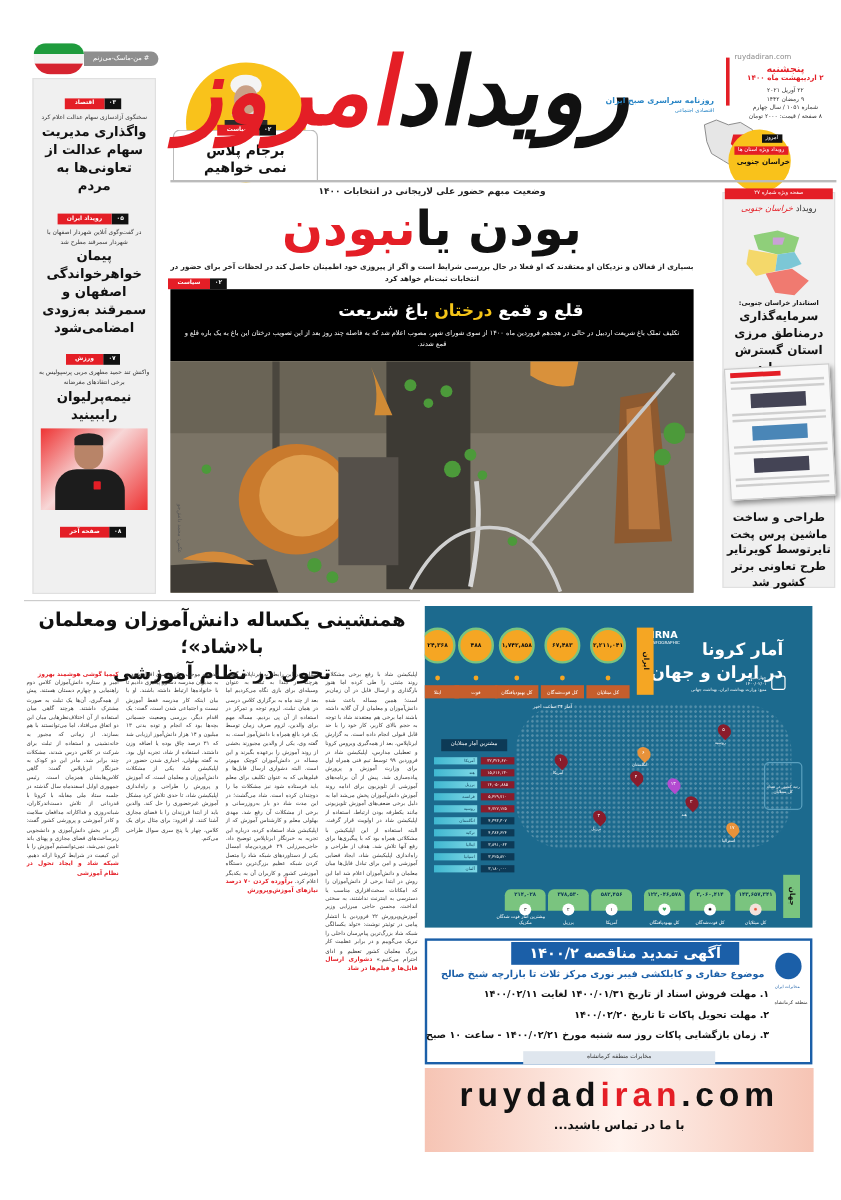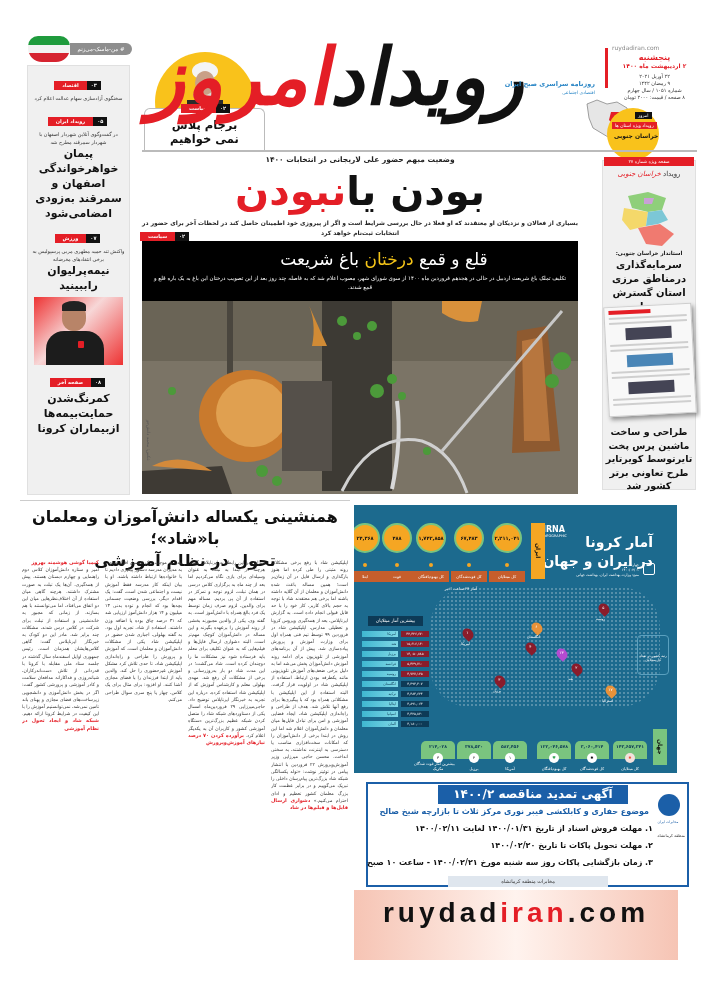--- a/index.html
+++ b/index.html
@@ -54,21 +54,21 @@
   
   #kicker-main { left: 140px; top: 155px; width: 440px; font-size: 7.5px; font-weight: bold; text-align: center; color: #222; }
   #headline-main { left: 140px; top: 166px; width: 440px; text-align: center; font-size: 40px; font-weight: bold; line-height: 50px; letter-spacing: -1px; }
   #headline-main .b { color: #111; }
   #headline-main .r { color: #e41e26; margin-top: 18px; }
   #lead-main { left: 142px; top: 218px; width: 436px; font-size: 6px; font-weight: bold; text-align: center; line-height: 10px; color: #222; }
   #lead-tag { left: 140px; top: 232px; }
 
   
   #tree-box { left: 142px; top: 241px; width: 436px; height: 60px; background: #000; text-align: center; }
-  #tree-head { font-size: 17px; font-weight: normal; line-height: 30px; margin-top: 3px; margin-left: 48px; }
+  #tree-head { font-size: 14px; font-weight: bold; line-height: 30px; margin-top: 3px; margin-left: 48px; }
   #tree-head .w { color: #fff; }
   #tree-head .y { color: #f5c518; }
   #tree-lead { font-size: 5.5px; color: #fff; line-height: 9px; padding: 0 10px; }
   #tree-photo { left: 142px; top: 301px; width: 436px; height: 193px; overflow: hidden; background: #6f6a5f; }
   #photo-credit { left: 146px; top: 420px; font-size: 4.5px; color: #555; writing-mode: vertical-rl; }
 
   
   #right-col { left: 602px; top: 160px; width: 94px; height: 330px; background: #f0f0f0; border: 1px solid #e0e0e0; }
   #special-tag { left: 604px; top: 157px; width: 90px; height: 9px; background: #e41e26; color: #fff; font-size: 4.5px; text-align: center; line-height: 9px; }
   #rk-title { left: 604px; top: 170px; width: 90px; text-align: center; font-size: 7px; color: #333; }
@@ -117,21 +117,21 @@
   .pin-lbl { position: absolute; color: #fff; font-size: 3.5px; }
   #rank-legend { position: absolute; right: 8px; top: 130px; width: 32px; height: 40px; border: 1px solid #5aa0bf; border-radius: 4px; text-align: center; color: #fff; font-size: 3.5px; padding-top: 18px; }
   #world-band { position: absolute; right: 10px; top: 224px; width: 14px; height: 36px; background: #7ac47f; color: #111; font-size: 6px; font-weight: bold; writing-mode: vertical-rl; text-align: center; line-height: 14px; }
   .world-stat { position: absolute; top: 236px; width: 34px; text-align: center; }
   .world-stat .box { background: #7ac47f; color: #0d3a56; font-size: 4.5px; font-weight: bold; height: 18px; line-height: 12px; border-radius: 5px 5px 0 0; }
   .world-stat .ic { width: 10px; height: 10px; border-radius: 50%; background: #fff; margin: -6px auto 0; font-size: 4px; line-height: 10px; color: #111; }
   .world-stat .lbl { color: #fff; font-size: 3.8px; margin-top: 3px; }
   #deaths-caption { position: absolute; left: 60px; top: 256px; color: #fff; font-size: 3.8px; }
 
   
-  #ad-box { left: 366px; top: 782px; width: 323px; height: 105px; border: 2px solid #1b5fa8; background: #fff; }
+  #ad-box { left: 354px; top: 782px; width: 323px; height: 105px; border: 2px solid #1b5fa8; background: #fff; }
   #ad-title { position: absolute; left: 70px; top: 1px; width: 190px; height: 19px; background: #1b5fa8; color: #fff; font-size: 12px; font-weight: bold; text-align: center; line-height: 19px; }
   #ad-logo { position: absolute; right: 7px; top: 10px; width: 22px; height: 22px; border-radius: 50%; background: #1b5fa8; }
   #ad-logo-cap { position: absolute; right: 2px; top: 36px; width: 34px; font-size: 3.5px; color: #1b5fa8; text-align: center; }
   #ad-subject { position: absolute; right: 38px; top: 23px; font-size: 8px; font-weight: bold; color: #1b5fa8; white-space: nowrap; }
   .ad-line { position: absolute; font-size: 8px; font-weight: bold; color: #111; white-space: nowrap; }
   #ad-region { position: absolute; right: 2px; top: 49px; font-size: 4px; color: #333; }
   #ad-footer { position: absolute; left: 80px; top: 92px; width: 160px; height: 11px; background: #dfe6ee; font-size: 5px; text-align: center; line-height: 11px; color: #333; }
 
   
   #site-banner { left: 354px; top: 890px; width: 324px; height: 70px; background: linear-gradient(to right, #f6c4b4, #fff3ee 50%, #f6c4b4); text-align: center; }
@@ -152,20 +152,21 @@
   <div id="mask-label"># من-ماسک-می‌زنم</div>
 </div>
 
 <div class="abs" id="left-col">
   <div class="left-item" style="margin-top:6px;">
     <div class="tag">
         <span class="num">۰۳</span>
         <span class="sec">اقتصاد</span>
       </div>
     <div class="kicker">سخنگوی آزادسازی سهام عدالت اعلام کرد</div>
+    <div class="head" style="font-size:11px;line-height:15px;">واگذاری مدیریت سهام عدالت از تعاونی‌ها به مردم</div>
   </div>
   <div class="left-item" style="margin-top:6px;">
     <div class="tag">
         <span class="num">۰۵</span>
         <span class="sec">رویداد ایران</span>
       </div>
     <div class="kicker">در گفت‌وگوی آنلاین شهردار اصفهان با شهردار سمرقند مطرح شد</div>
     <div class="head" style="font-size:11px;line-height:15px;">پیمان خواهرخواندگی اصفهان و سمرقند به‌زودی امضامی‌شود</div>
   </div>
   <div class="left-item" style="margin-top:4px;text-align:center;">
@@ -180,21 +181,20 @@
     <div style="position:absolute;left:28px;top:6px;width:24px;height:28px;border-radius:45%;background:#b88468;"></div>
     <div style="position:absolute;left:28px;top:4px;width:24px;height:10px;border-radius:50% 50% 0 0;background:#222;"></div>
     <div style="position:absolute;left:12px;top:34px;width:58px;height:40px;border-radius:18px 18px 0 0;background:#1c1c1c;"></div>
     <div style="position:absolute;left:44px;top:44px;width:6px;height:7px;background:#e41e26;border-radius:1px;"></div>
   </div>
   <div class="left-item" style="margin-top:4px;">
     <div class="tag">
         <span class="num">۰۸</span>
         <span class="sec">صفحه آخر</span>
       </div>
-    <div class="head" style="font-size:11px;line-height:15px;margin-top:3px;">کمرنگ‌شدن حمایت‌بیمه‌ها ازبیماران کرونا</div>
   </div>
 </div>
 
 <div class="abs" id="rouhani-circle">
   <svg id="rouhani-face" viewBox="0 0 36 50">
     <ellipse cx="18" cy="9" rx="13" ry="9" fill="#f4f4f4"></ellipse>
     <ellipse cx="18" cy="21" rx="10" ry="12" fill="#c9a087"></ellipse>
     <path d="M8 26 Q18 40 28 26 L30 34 Q18 44 6 34 Z" fill="#d8d8d8"></path>
     <rect x="0" y="38" width="36" height="14" fill="#2b2b2b"></rect>
   </svg>
@@ -470,13 +470,14 @@
   <div id="ad-subject">موضوع حفاری و کابلکشی فیبر نوری مرکز ثلاث تا بازارچه شیخ صالح</div>
   <div id="ad-region">منطقه کرمانشاه</div>
   <div class="ad-line" style="right:34px;top:40px;">۱. مهلت فروش اسناد از تاریخ ۱۴۰۰/۰۱/۳۱ لغایت ۱۴۰۰/۰۲/۱۱</div>
   <div class="ad-line" style="right:34px;top:57px;">۲. مهلت تحویل پاکات تا تاریخ ۱۴۰۰/۰۲/۲۰</div>
   <div class="ad-line" style="right:34px;top:74px;">۳. زمان بازگشایی پاکات روز سه شنبه مورخ ۱۴۰۰/۰۲/۲۱ - ساعت ۱۰ صبح</div>
   <div id="ad-footer">مخابرات منطقه کرمانشاه</div>
 </div>
 
 <div class="abs" id="site-banner">
   <div id="site-url"><span class="k">ruyd</span><span class="k">ad</span><span class="r">iran</span><span class="k">.com</span></div>
+  <div id="site-cta">با ما در تماس باشید...</div>
 </div>
 
 </body></html>

